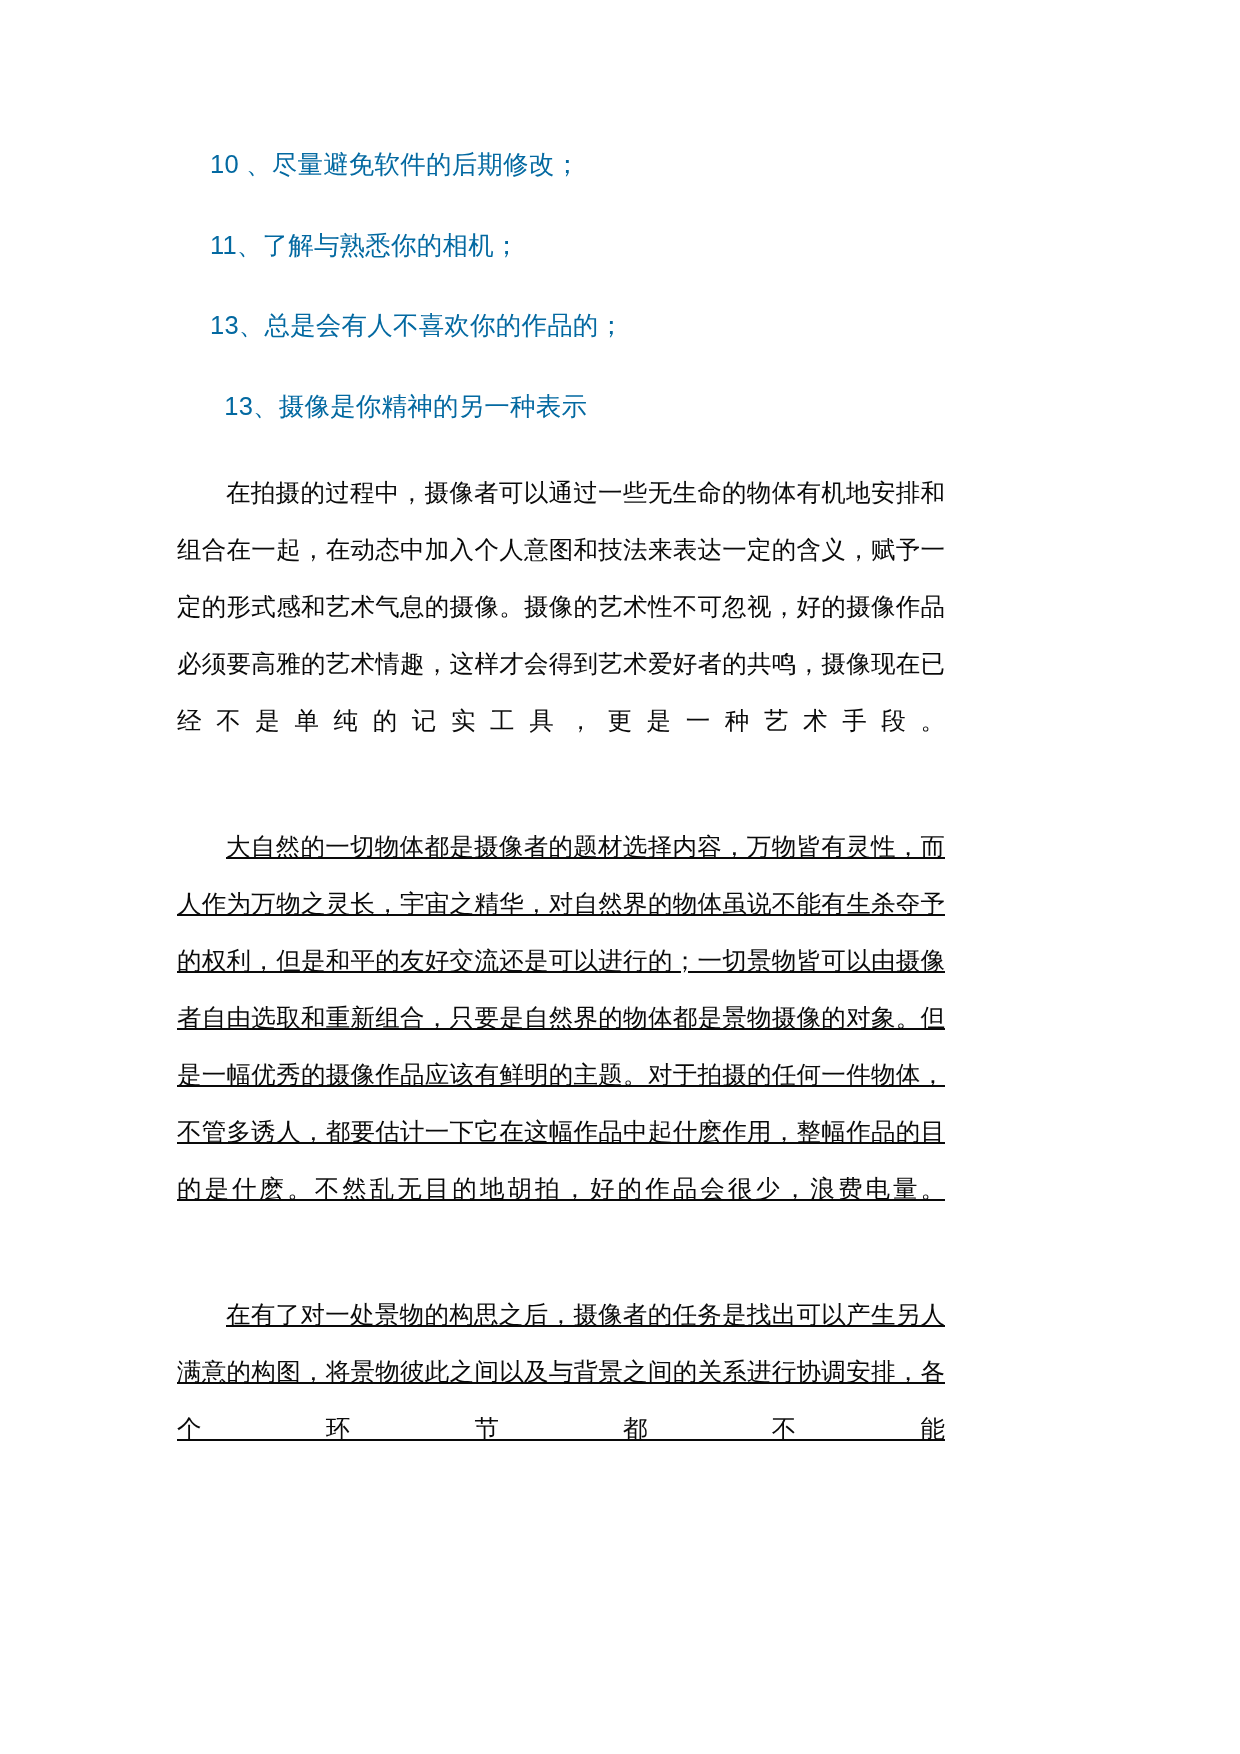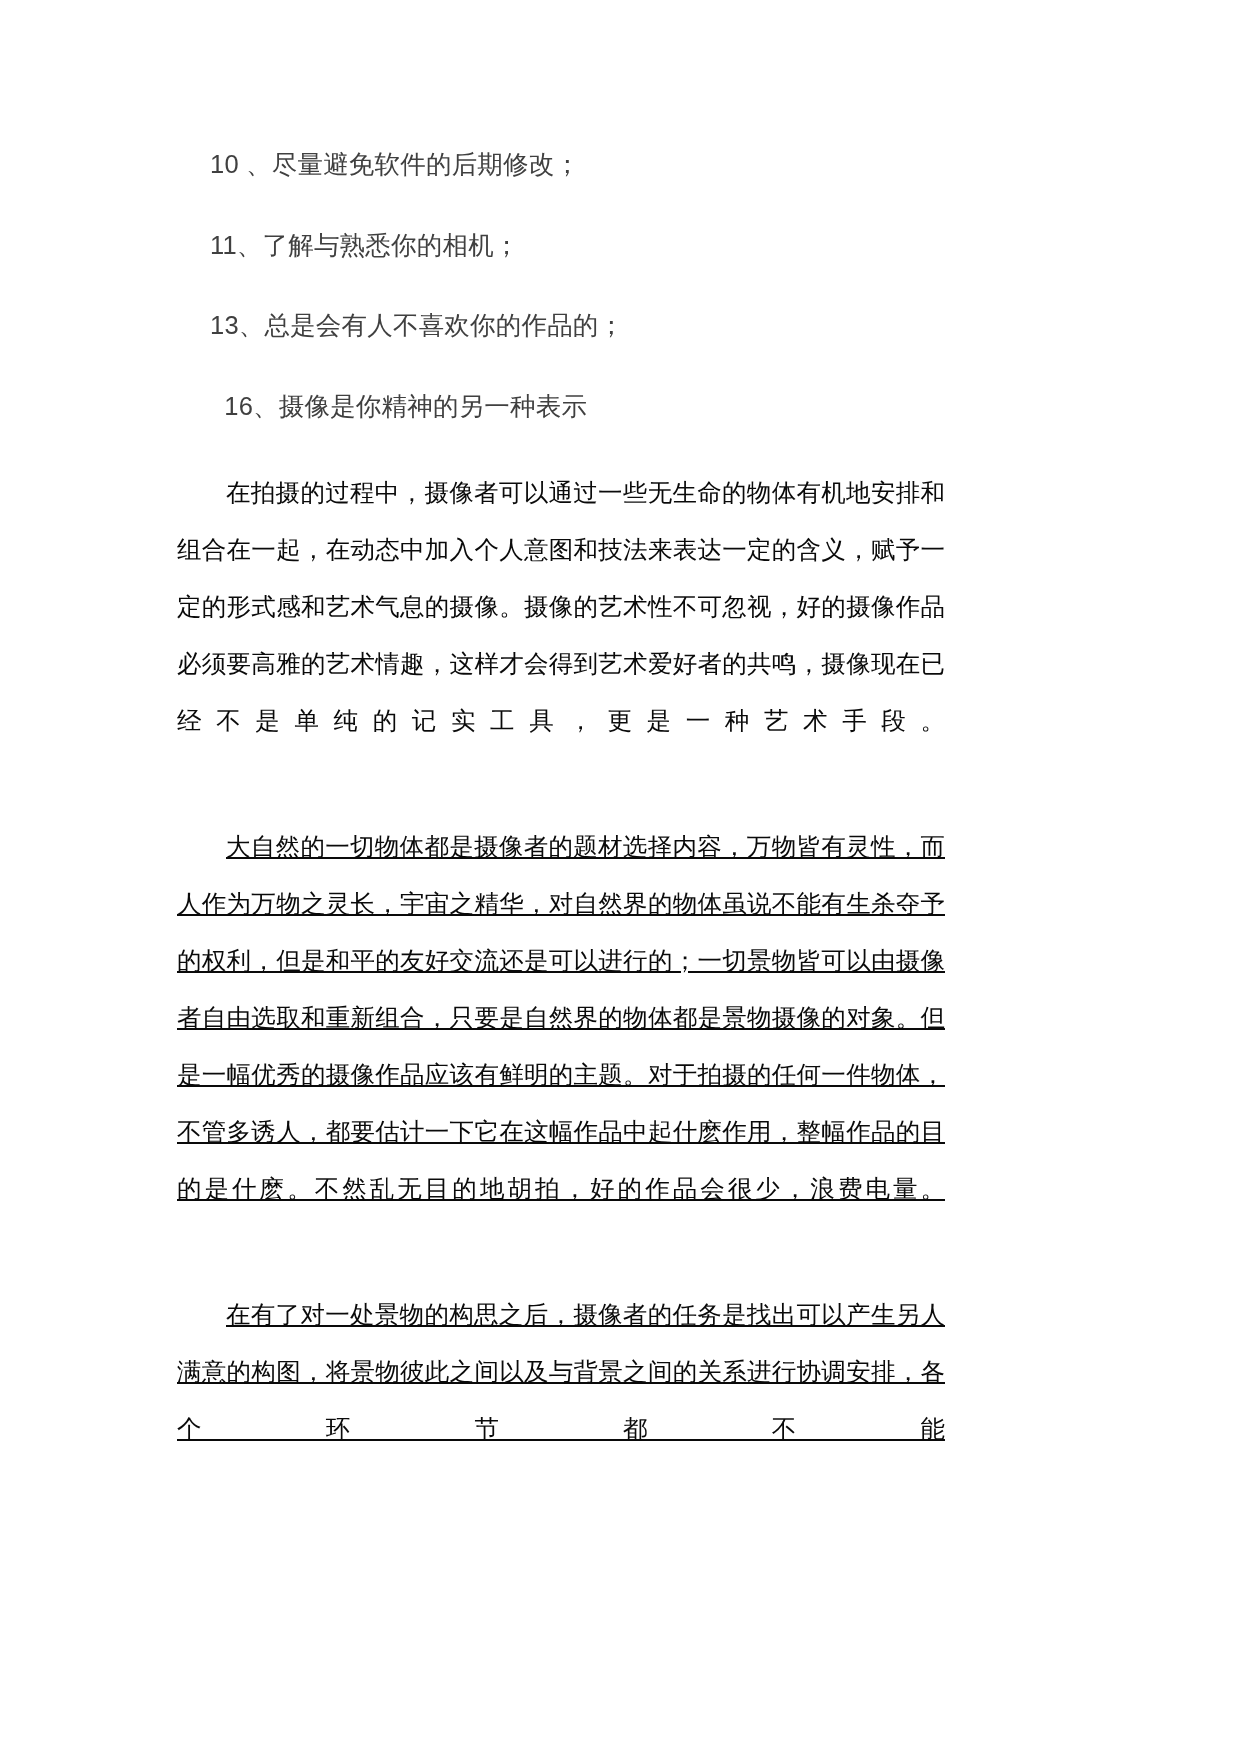--- a/index.html
+++ b/index.html
@@ -37,21 +37,21 @@
     padding-top: 148px;
   }
 
   .list-item {
     font-size: 25.5px;
     line-height: 1.32;
     letter-spacing: 0.2px;
     white-space: pre;
     margin: 0 0 47px 0;
     padding-left: 45px;
-    color: #404040;
+    color: #0369a1;
   }
   .list-item.indented {
     padding-left: 52px;
   }
   .list-item:last-child {
     margin-bottom: 0;
   }
 
   
   .para-block {
@@ -83,21 +83,21 @@
 </head>
 <body>
 
 <div class="page">
   <div class="content">
 
     <div class="list-block">
       <p class="list-item">10 、尽量避免软件的后期修改；</p>
       <p class="list-item">11、了解与熟悉你的相机；</p>
       <p class="list-item">13、总是会有人不喜欢你的作品的；</p>
-      <p class="list-item indented"> 16、摄像是你精神的另一种表示</p>
+      <p class="list-item indented"> 13、摄像是你精神的另一种表示</p>
     </div>
 
     <div class="para-block">
       <p class="para">在拍摄的过程中，摄像者可以通过一些无生命的物体有机地安排和组合在一起，在动态中加入个人意图和技法来表达一定的含义，赋予一定的形式感和艺术气息的摄像。摄像的艺术性不可忽视，好的摄像作品必须要高雅的艺术情趣，这样才会得到艺术爱好者的共鸣，摄像现在已经不是单纯的记实工具，更是一种艺术手段。</p>
       <p class="para">大自然的一切物体都是摄像者的题材选择内容，万物皆有灵性，而人作为万物之灵长，宇宙之精华，对自然界的物体虽说不能有生杀夺予的权利，但是和平的友好交流还是可以进行的；一切景物皆可以由摄像者自由选取和重新组合，只要是自然界的物体都是景物摄像的对象。但是一幅优秀的摄像作品应该有鲜明的主题。对于拍摄的任何一件物体，不管多诱人，都要估计一下它在这幅作品中起什麽作用，整幅作品的目的是什麽。不然乱无目的地胡拍，好的作品会很少，浪费电量。</p>
       <p class="para">在有了对一处景物的构思之后，摄像者的任务是找出可以产生另人满意的构图，将景物彼此之间以及与背景之间的关系进行协调安排，各个环节都不能</p>
     </div>
 
   </div>
 </div>

